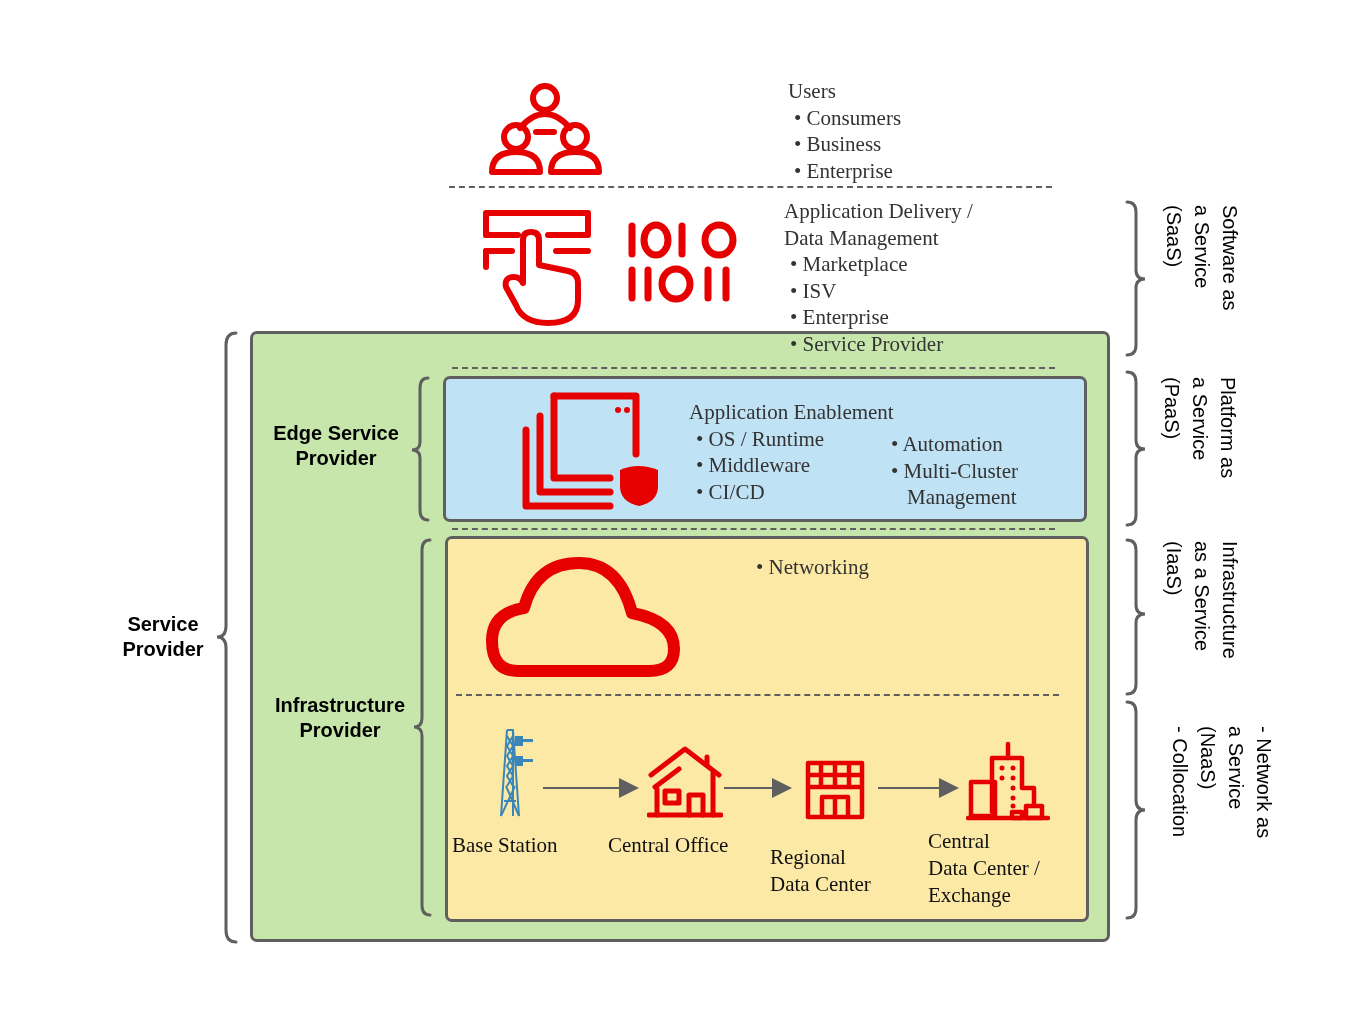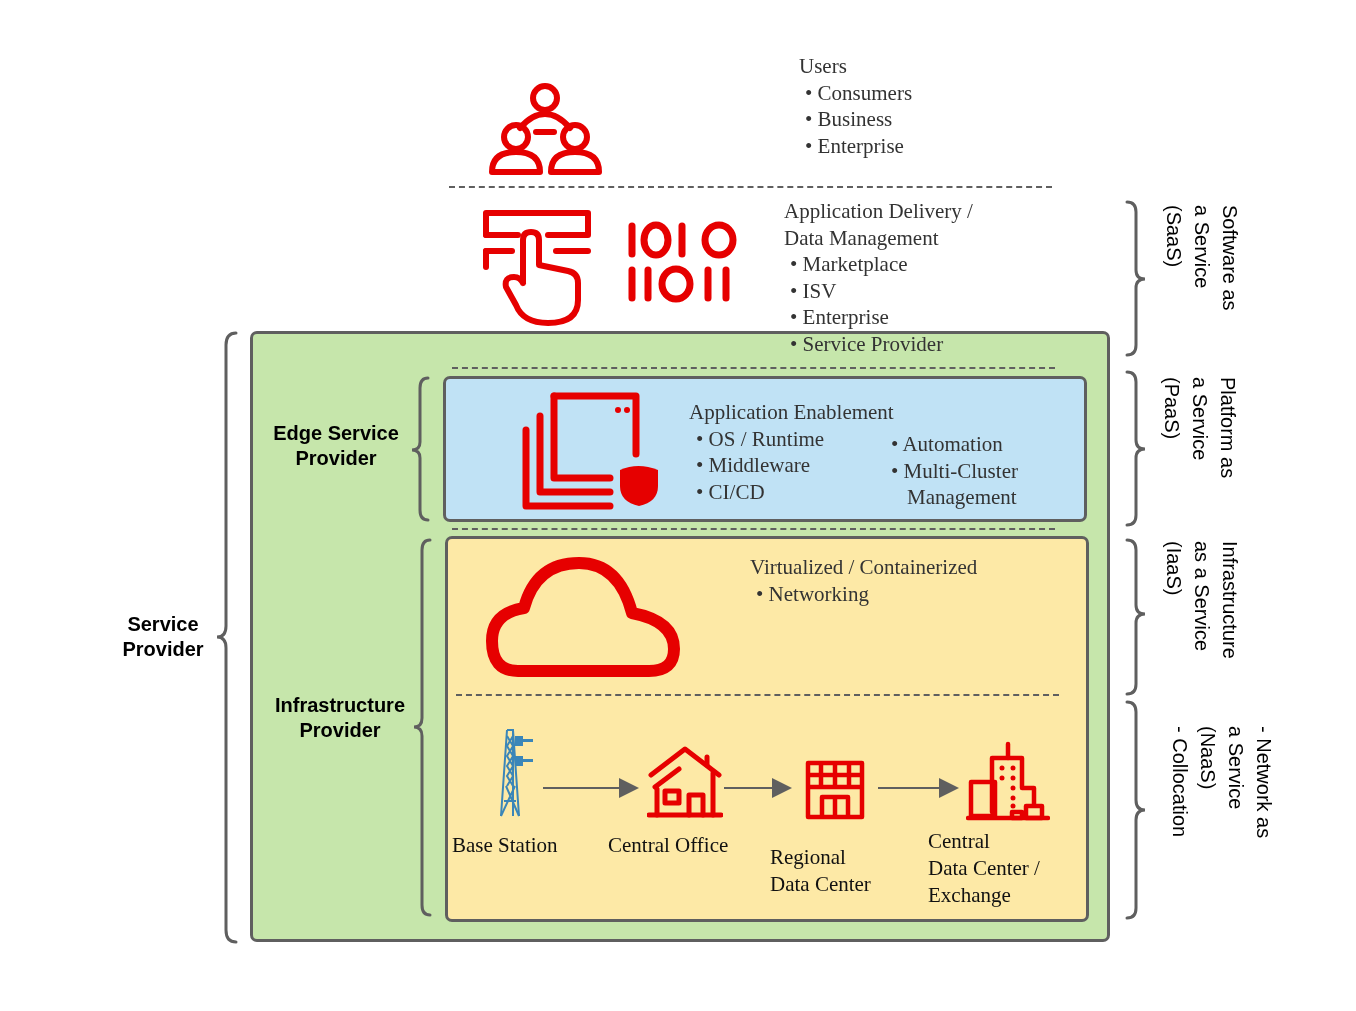--- a/index.html
+++ b/index.html
@@ -161,21 +161,21 @@
   <defs>
     <marker id="ah" markerWidth="10" markerHeight="10" refX="9" refY="5" orient="auto">
       <path d="M0 0 L10 5 L0 10 Z" fill="#5f5f5f"></path>
     </marker>
   </defs>
   <line x1="543" y1="788" x2="637" y2="788" stroke="#5f5f5f" stroke-width="2" marker-end="url(#ah)"></line>
   <line x1="724" y1="788" x2="790" y2="788" stroke="#5f5f5f" stroke-width="2" marker-end="url(#ah)"></line>
   <line x1="878" y1="788" x2="957" y2="788" stroke="#5f5f5f" stroke-width="2" marker-end="url(#ah)"></line>
 </svg>
 
-<div class="abs serif" style="left:788px; top:53px;margin-left:11px;">
+<div class="abs serif" style="left:788px; top:78px;">
   <div>Users</div>
   <div style="padding-left:6px;">
     <div class="li">Consumers</div>
     <div class="li">Business</div>
     <div class="li">Enterprise</div>
   </div>
 </div>
 
 <div class="abs serif" style="left:784px; top:198px;">
   <div>Application Delivery /</div>
@@ -196,21 +196,20 @@
     <div class="li">CI/CD</div>
   </div>
 </div>
 <div class="abs serif" style="left:891px; top:424px;margin-top:7px;">
   <div class="li">Automation</div>
   <div class="li">Multi-Cluster</div>
   <div style="padding-left:16px;">Management</div>
 </div>
 
 <div class="abs serif" style="left:750px; top:554px;">
-  <div>Virtualized / Containerized</div>
   <div style="padding-left:6px;">
     <div class="li">Networking</div>
   </div>
 </div>
 
 <div class="abs node-label" style="left:452px; top:832px; width:140px;">Base Station</div>
 <div class="abs node-label" style="left:608px; top:832px; width:146px;">Central Office</div>
 <div class="abs node-label" style="left:770px; top:828px; width:142px;margin-top:16px;">Regional
 Data Center</div>
 <div class="abs node-label" style="left:928px; top:828px; width:146px;">Central

